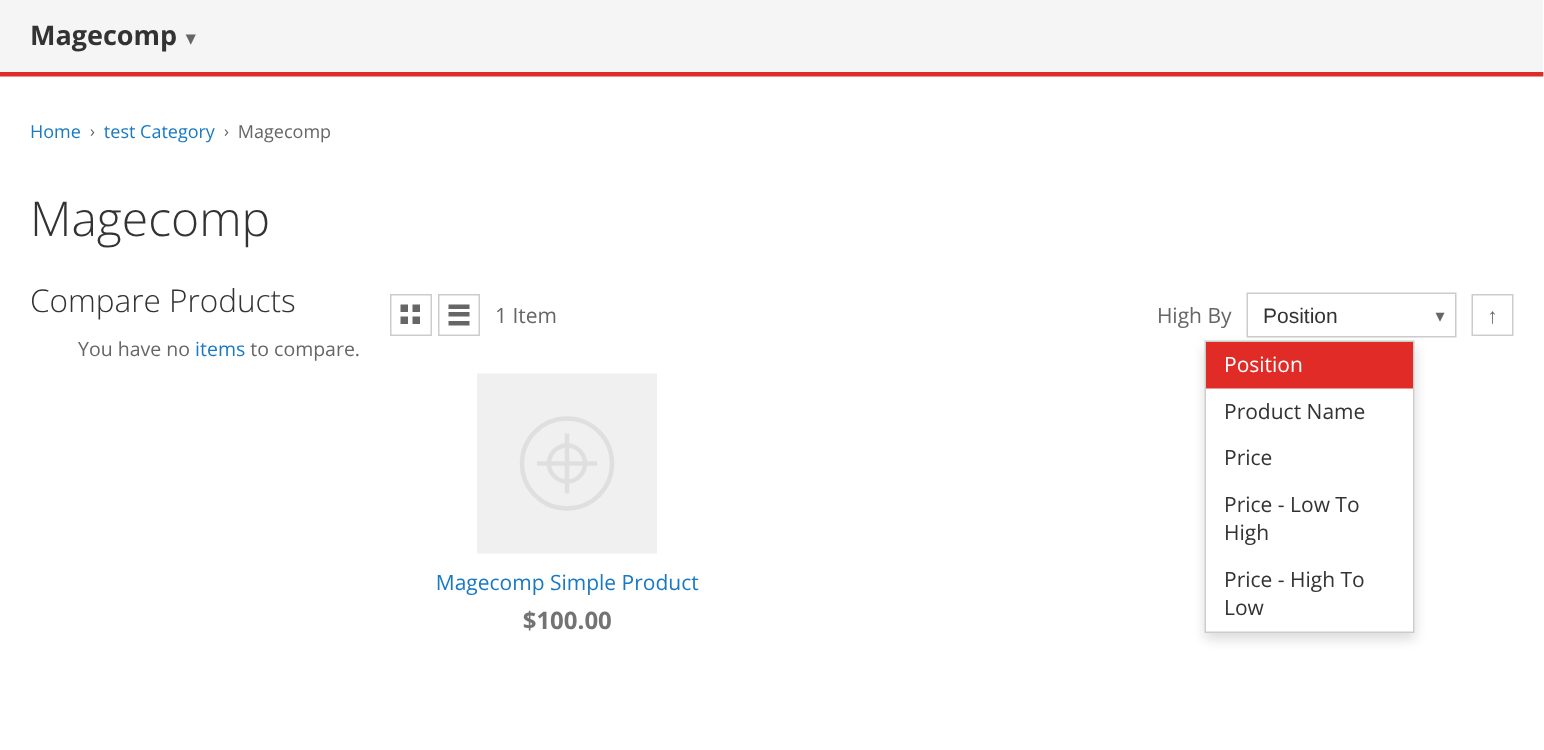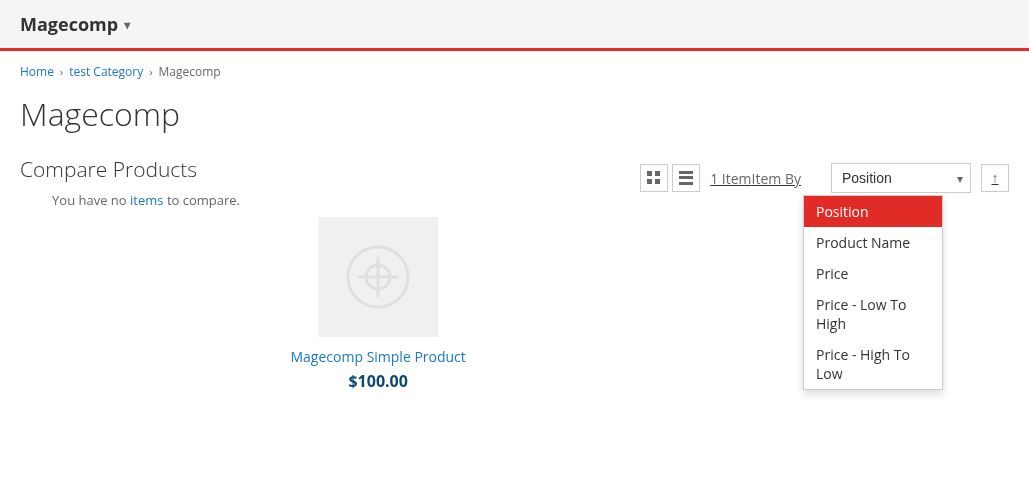--- a/index.html
+++ b/index.html
@@ -23,21 +23,21 @@
     }
     .header-logo-chevron {
       font-size: 12px;
       color: #666;
     }
 
     
     .breadcrumb-wrapper {
       padding: 12px 20px;
       max-width: 1029px;
-      margin: 0 auto;
+      margin: 16px auto;
     }
     .breadcrumb {
       display: flex;
       align-items: center;
       gap: 6px;
       font-size: 12px;
     }
     .breadcrumb a {
       color: #1979c3;
       text-decoration: none;
@@ -92,24 +92,23 @@
 
     
     .main-content {
       flex: 1;
     }
 
     
     .toolbar {
       display: flex;
       align-items: center;
-      justify-content: flex-end;
+      justify-content: space-between;
       margin-bottom: 16px;
       padding: 8px 0;
-      text-decoration: underline;
     }
     .toolbar-left {
       display: flex;
       align-items: center;
       gap: 10px;
     }
     .view-toggle {
       display: flex;
       gap: 4px;
     }
@@ -157,21 +156,20 @@
       align-items: center;
       gap: 10px;
       position: relative;
     }
     .sort-label {
       font-size: 14px;
       color: #666;
     }
     .sort-select-wrapper {
       position: relative;
-      margin-left: 20px;
     }
     .sort-select {
       appearance: none;
       -webkit-appearance: none;
       border: 1px solid #ccc;
       padding: 6px 30px 6px 10px;
       font-size: 14px;
       background: #fff;
       color: #333;
       cursor: pointer;
@@ -248,21 +246,21 @@
     .product-name {
       font-size: 14px;
       color: #1979c3;
       text-decoration: none;
       display: block;
       margin-bottom: 4px;
     }
     .product-price {
       font-size: 16px;
       font-weight: bold;
-      color: #0c4a6e;
+      color: #737373;
     }
 
     
     .wish-list-block {
       margin-top: 20px;
     }
   </style>
 </head>
 <body>
 
@@ -315,21 +313,21 @@
             <span class="list-icon">
               <span></span>
                 <span></span>
                 <span></span>
             </span>
           </button>
         </div>
         <span class="item-count">1 Item</span>
       </div>
       <div class="toolbar-right">
-        <span class="sort-label">Item By</span>
+        <span class="sort-label">High By</span>
         <div class="sort-select-wrapper">
           <select class="sort-select">
             <option>Position</option>
             <option>Product Name</option>
             <option>Price</option>
             <option>Price - Low To High</option>
             <option>Price - High To Low</option>
           </select>
           <span class="sort-chevron">▾</span>
 

